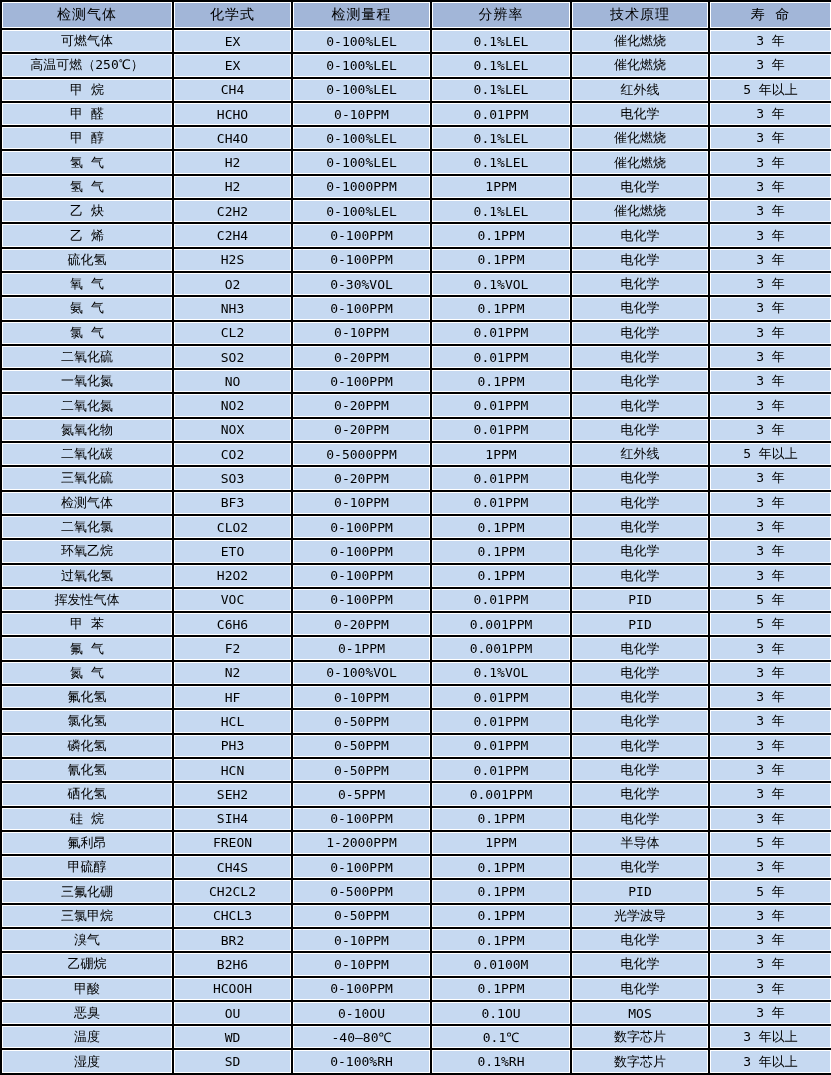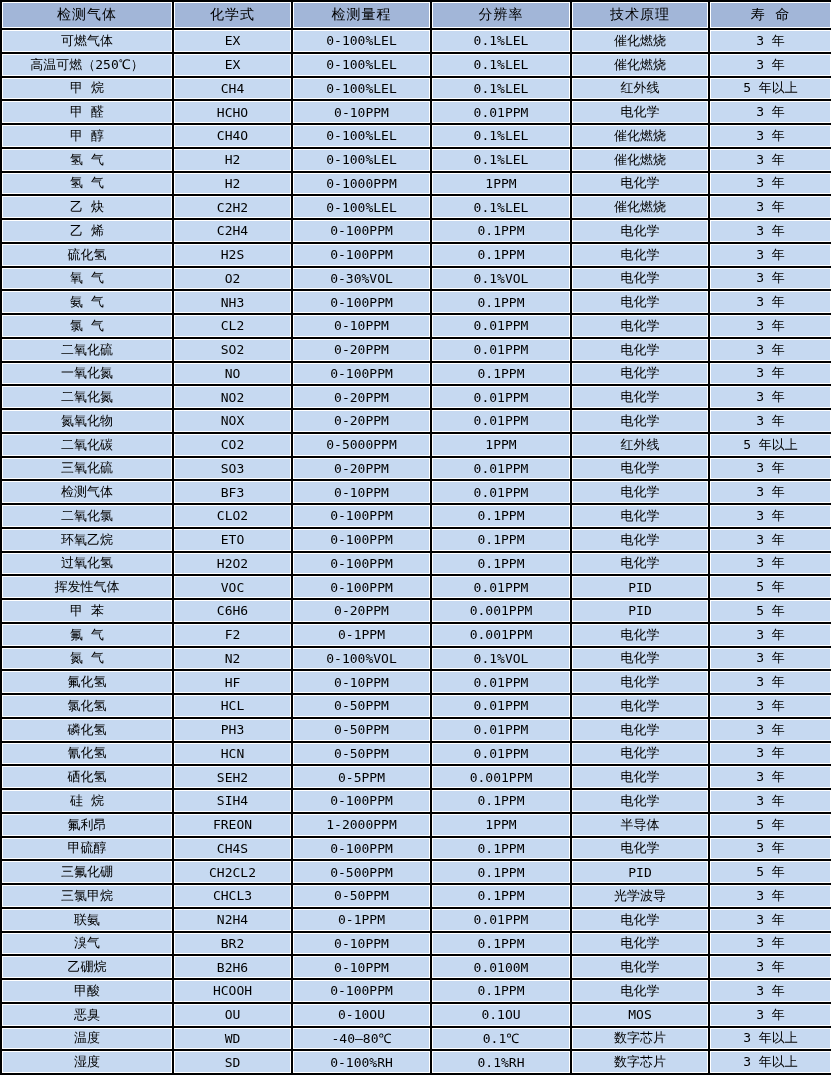--- a/index.html
+++ b/index.html
@@ -354,28 +354,20 @@
       </tr>
       <tr>
         <td>三氯甲烷</td>
         <td>CHCL3</td>
         <td>0-50PPM</td>
         <td>0.1PPM</td>
         <td>光学波导</td>
         <td>3 年</td>
       </tr>
       <tr>
-        <td>联氨</td>
-        <td>N2H4</td>
-        <td>0-1PPM</td>
-        <td>0.01PPM</td>
-        <td>电化学</td>
-        <td>3 年</td>
-      </tr>
-      <tr>
         <td>溴气</td>
         <td>BR2</td>
         <td>0-10PPM</td>
         <td>0.1PPM</td>
         <td>电化学</td>
         <td>3 年</td>
       </tr>
       <tr>
         <td>乙硼烷</td>
         <td>B2H6</td>

